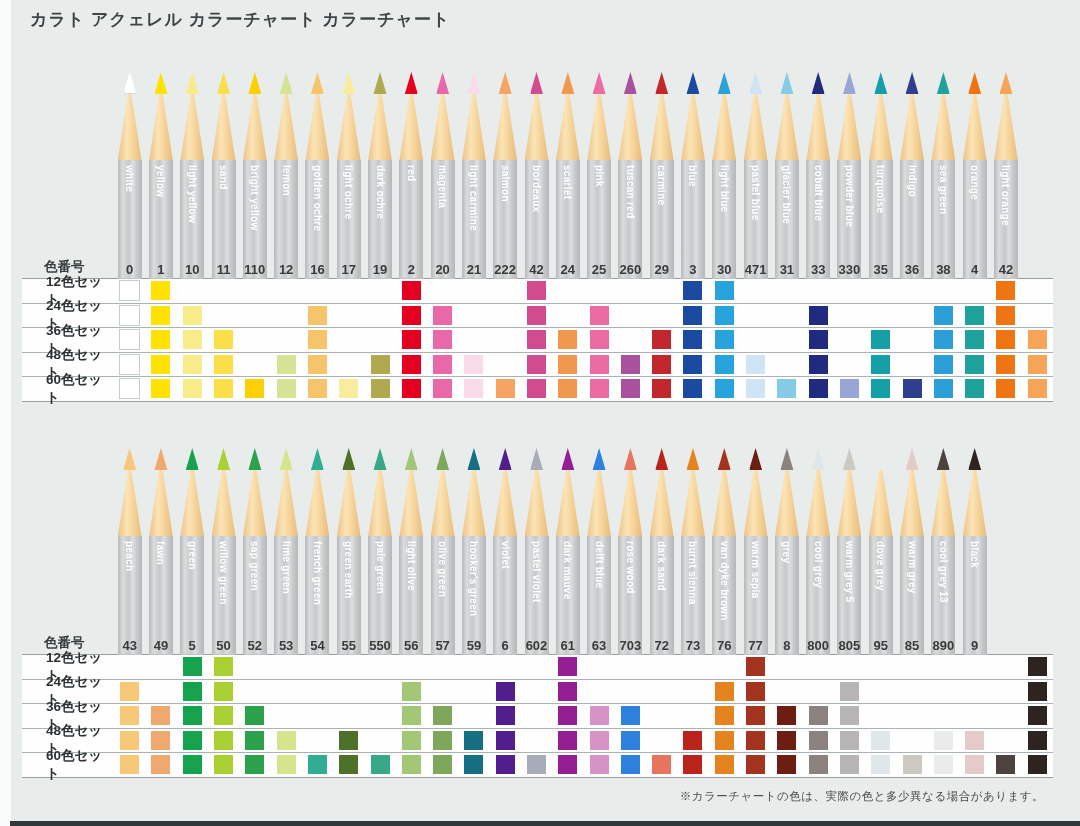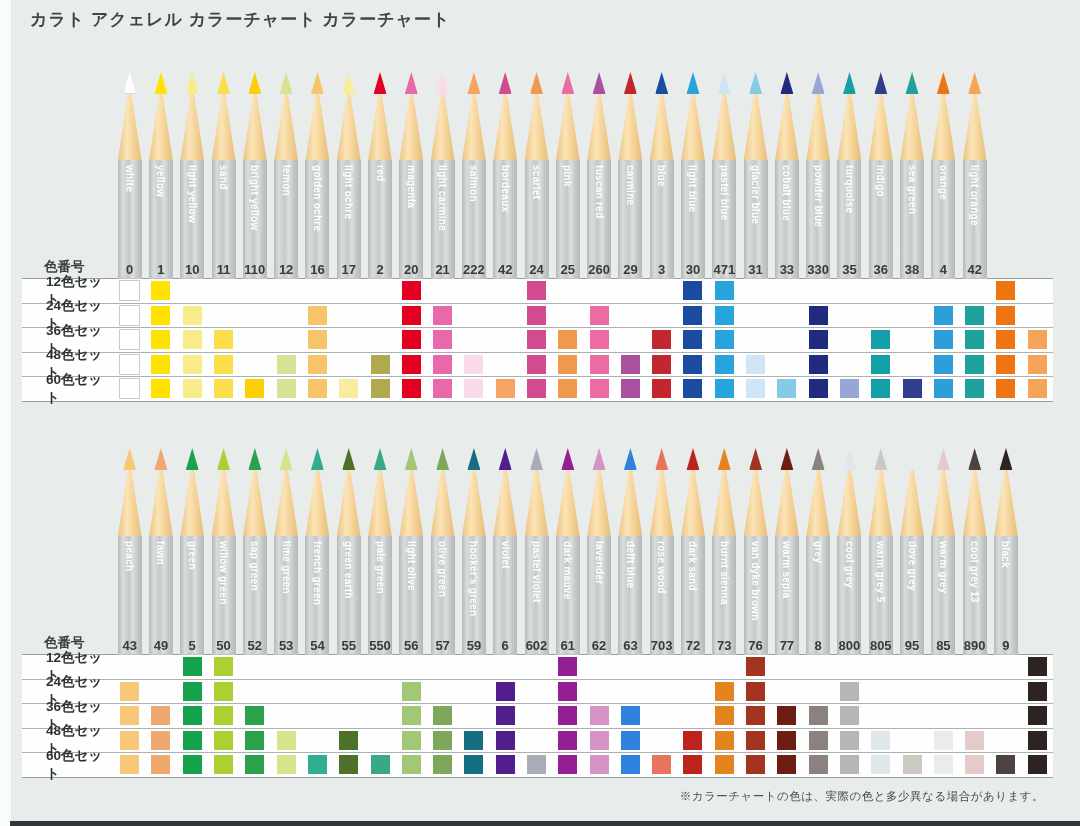--- a/index.html
+++ b/index.html
@@ -109,20 +109,28 @@
         <div class="pencil">
           <div class="wood"></div>
           <div class="lead" style="background: rgb(248, 236, 158);"></div>
           <div class="pbody">
             <div class="pname">light ochre</div>
             <div class="pnum">17</div>
           </div>
         </div>
         <div class="pencil">
           <div class="wood"></div>
+          <div class="lead" style="background: rgb(176, 169, 79);"></div>
+          <div class="pbody">
+            <div class="pname">dark ochre</div>
+            <div class="pnum">19</div>
+          </div>
+        </div>
+        <div class="pencil">
+          <div class="wood"></div>
           <div class="lead" style="background: rgb(227, 0, 33);"></div>
           <div class="pbody">
             <div class="pname">red</div>
             <div class="pnum">2</div>
           </div>
         </div>
         <div class="pencil">
           <div class="wood"></div>
           <div class="lead" style="background: rgb(233, 104, 169);"></div>
           <div class="pbody">
@@ -745,28 +753,20 @@
             <div class="pname">pastel violet</div>
             <div class="pnum">602</div>
           </div>
         </div>
         <div class="pencil">
           <div class="wood"></div>
           <div class="lead" style="background: rgb(148, 30, 147);"></div>
           <div class="pbody">
             <div class="pname">dark mauve</div>
             <div class="pnum">61</div>
-          </div>
-        </div>
-        <div class="pencil">
-          <div class="wood"></div>
-          <div class="lead" style="background: rgb(216, 147, 198);"></div>
-          <div class="pbody">
-            <div class="pname">lavender</div>
-            <div class="pnum">62</div>
           </div>
         </div>
         <div class="pencil">
           <div class="wood"></div>
           <div class="lead" style="background: rgb(46, 129, 220);"></div>
           <div class="pbody">
             <div class="pname">delft blue</div>
             <div class="pnum">63</div>
           </div>
         </div>

